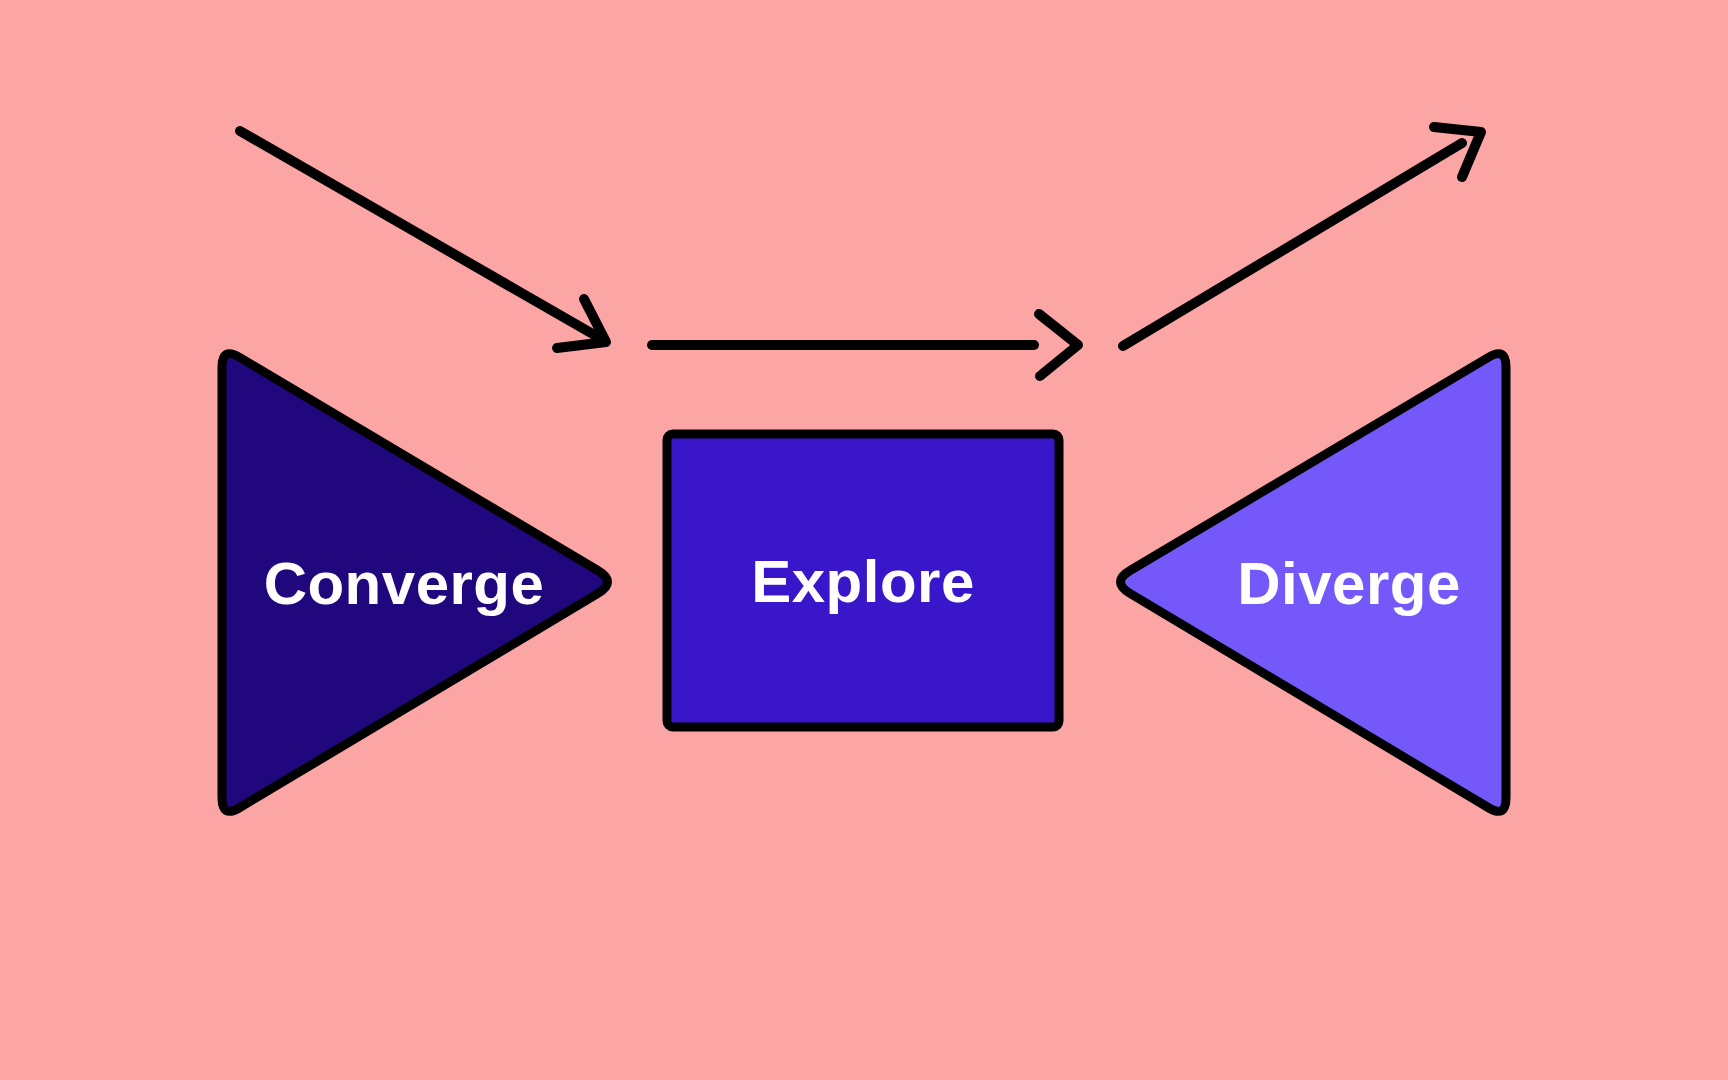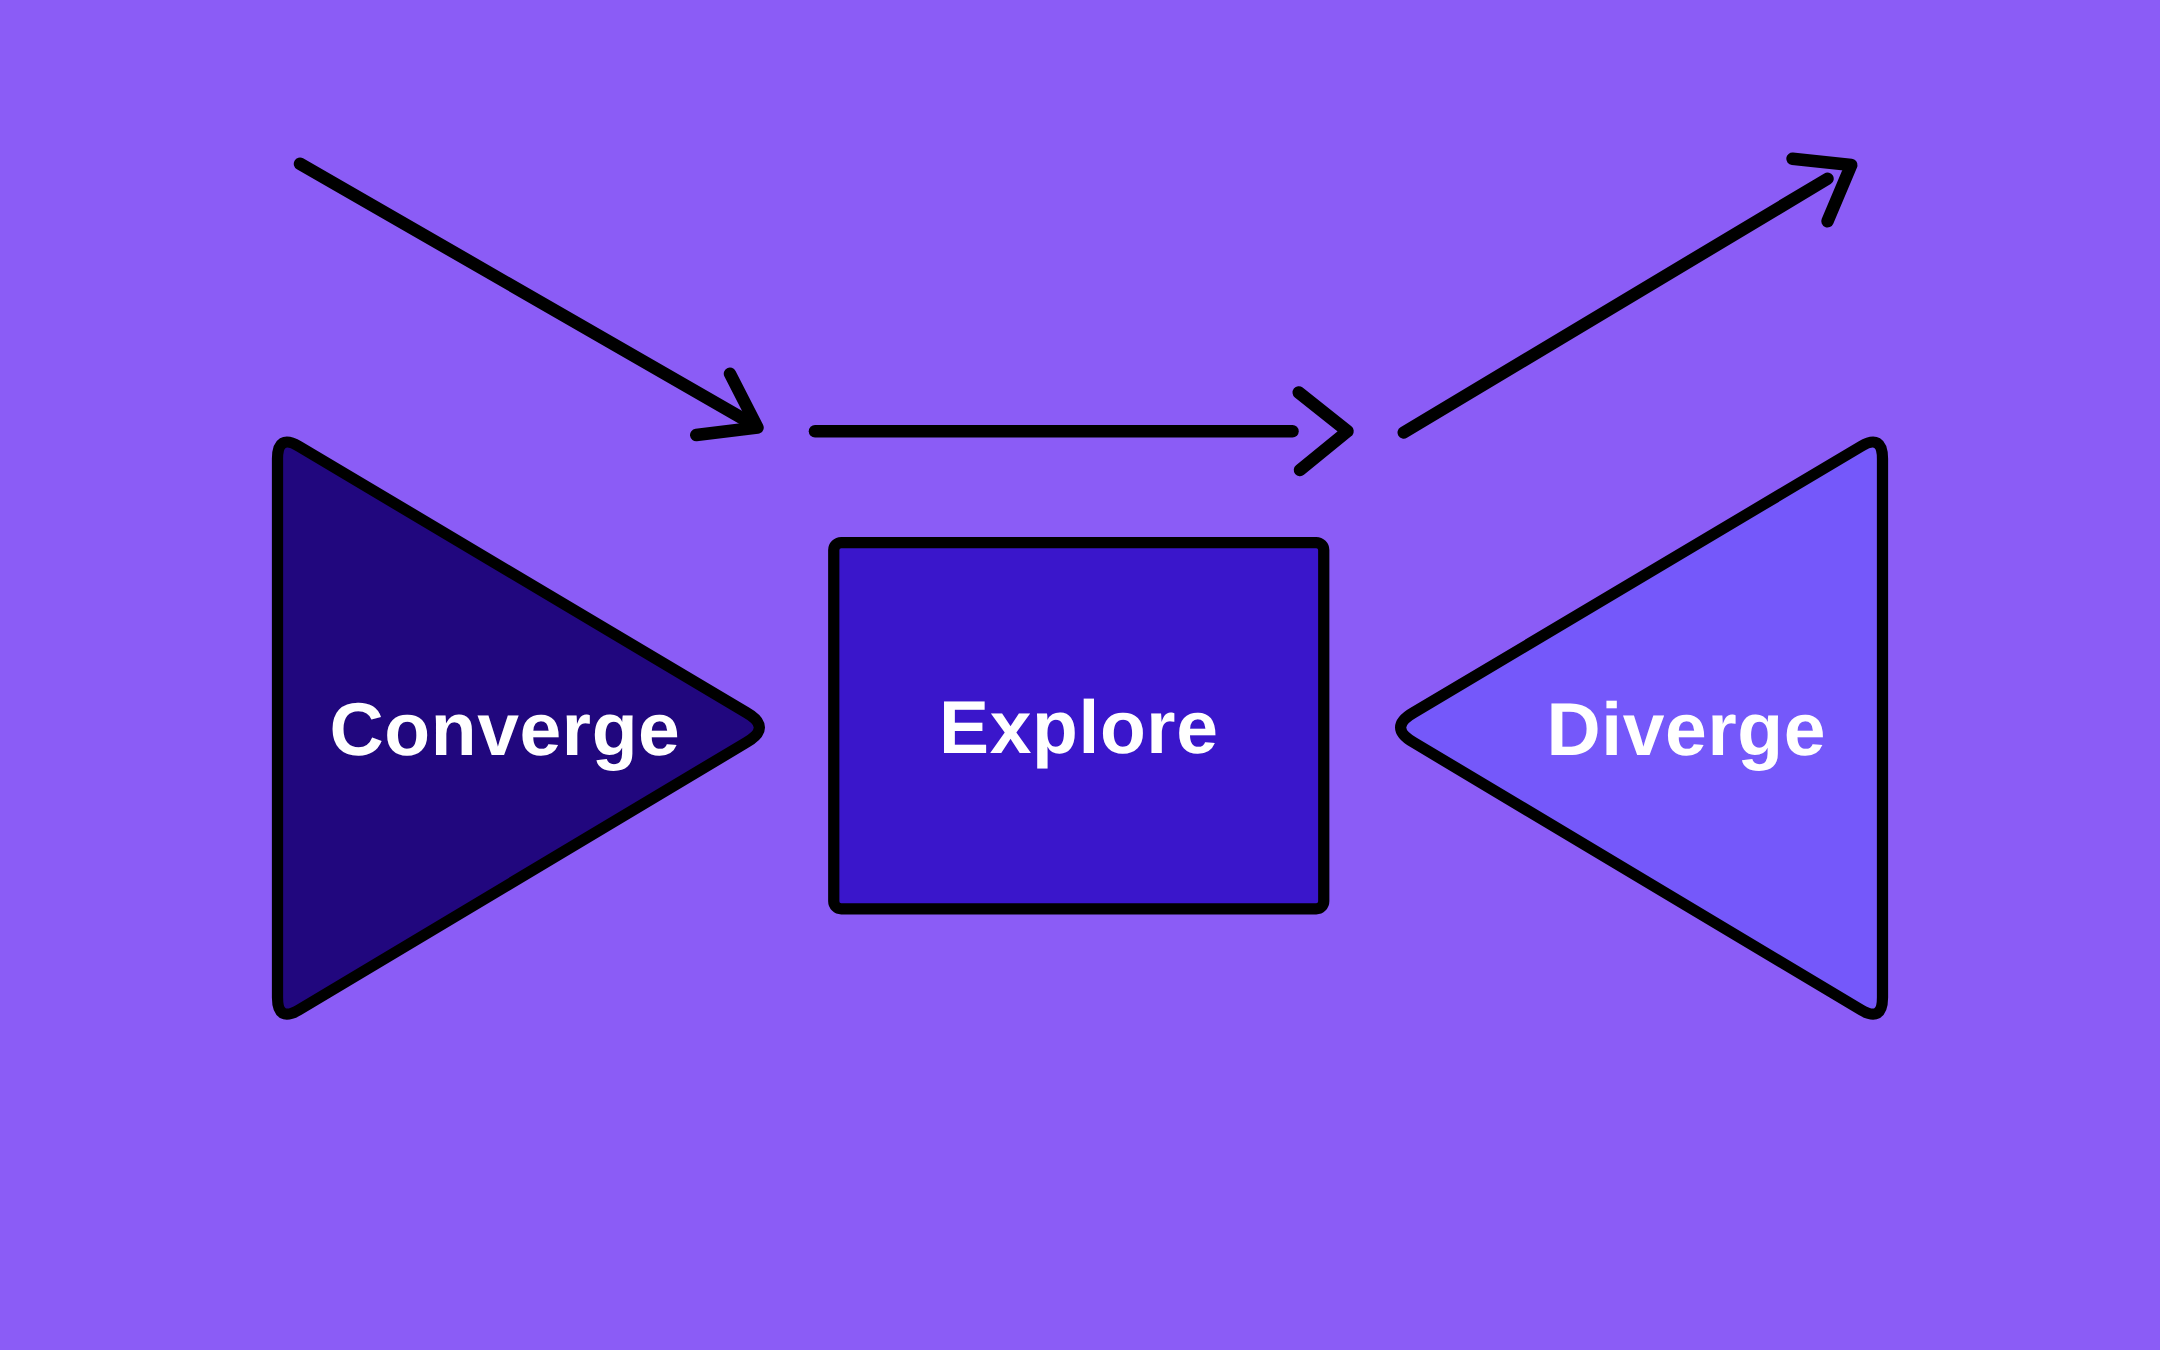--- a/index.html
+++ b/index.html
@@ -8,21 +8,21 @@
     background: #ffffff;
     width: 1728px;
     height: 1080px;
     overflow: hidden;
     font-family: "Liberation Sans", sans-serif;
   }
   .canvas-wrap {
     position: relative;
     width: 1728px;
     height: 1080px;
-    background: #8b5cf6;
+    background: #fca5a5;
   }
   svg { display: block; }
   .node-shape {
     stroke-width: 9;
     stroke-linejoin: round;
   }
   .node-label {
     font-family: "Liberation Sans", sans-serif;
     font-weight: bold;
     font-size: 60px;

